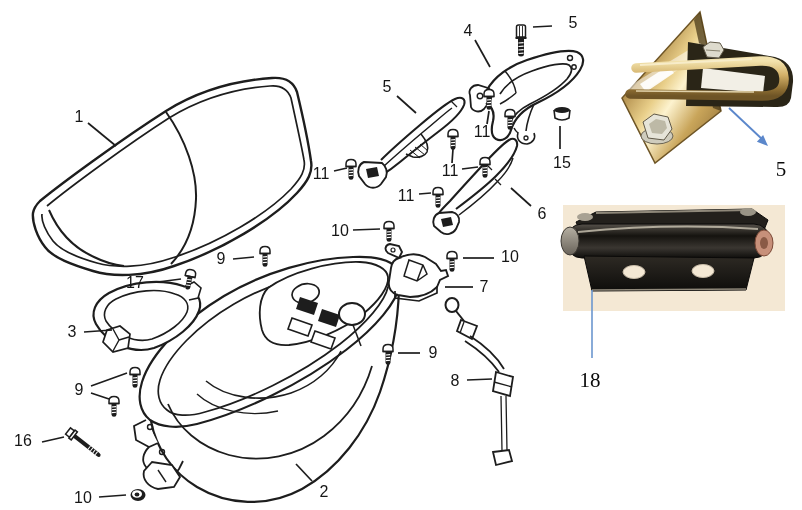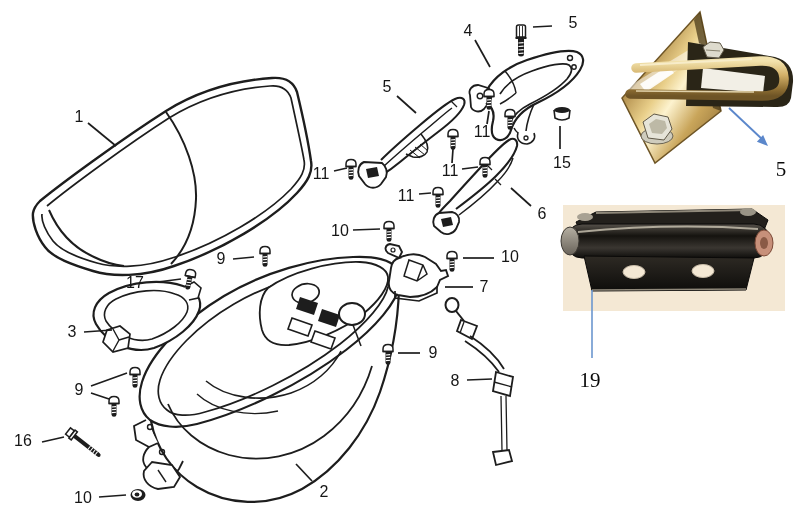--- a/index.html
+++ b/index.html
@@ -307,14 +307,14 @@
   <div class="lbl" style="left:321px;top:174px">11</div>
   <div class="lbl" style="left:482px;top:132px">11</div>
   <div class="lbl" style="left:450px;top:171px">11</div>
   <div class="lbl" style="left:406px;top:196px">11</div>
   <div class="lbl" style="left:23px;top:441px">16</div>
   <div class="lbl" style="left:83px;top:498px">10</div>
   <div class="lbl" style="left:135px;top:283px">17</div>
   <div class="lbl" style="left:562px;top:163px">15</div>
   <div class="lbl" style="left:573px;top:23px">5</div>
   <div class="lbl lbl-serif" style="left:781px;top:169px">5</div>
-  <div class="lbl lbl-serif" style="left:590px;top:380px">19</div>
+  <div class="lbl lbl-serif" style="left:590px;top:380px">18</div>
 </div>
 
 </body></html>

